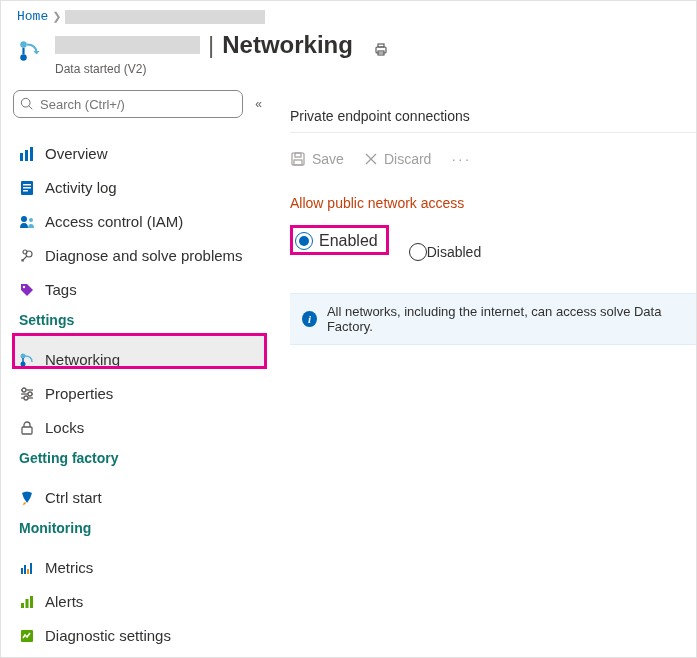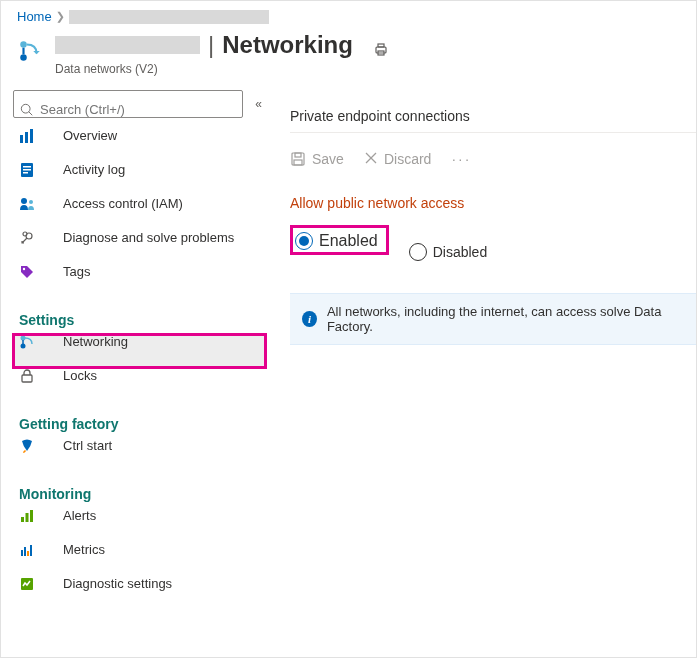--- a/index.html
+++ b/index.html
@@ -1,61 +1,61 @@
 <!DOCTYPE html>
 <html><head>
   <meta charset="utf-8">
   <style>
     * { box-sizing: border-box; margin: 0; padding: 0; font-family: "Segoe UI", Arial, sans-serif; }
     body { width: 697px; height: 658px; background: #fff; color: #323130; overflow: hidden; border: 1px solid #e1e1e1; position: relative; }
-    a { text-decoration: none; }
+    a { text-decoration: none; font-family: Liberation Mono, monospace; }
 
     .breadcrumb { padding: 8px 16px 4px; font-size: 13px; display: flex; align-items: center; gap: 4px; }
     .breadcrumb a { color: #0067b8; }
     .breadcrumb .sep { color: #999; font-size: 11px; }
     .breadcrumb .redact { display: inline-block; width: 200px; height: 14px; background: #d9d9d9; }
 
     .header { display: flex; align-items: flex-start; padding: 0 16px 8px 16px; gap: 12px; }
     .header .res-icon { width: 26px; height: 26px; margin-top: 10px; }
     .header .title-wrap { display: flex; flex-direction: column; }
     .header .title-line { display: flex; align-items: center; gap: 8px; }
     .header .title-line .redact { display: inline-block; width: 145px; height: 18px; background: #d9d9d9; }
     .header .title-line .bar { color: #605e5c; font-size: 24px; font-weight: 400; }
     .header .title-line .page-title { font-size: 24px; font-weight: 550; color: #323130; }
     .header .sub { font-size: 12px; color: #605e5c; margin-top: 0px; }
     .header .print-icon { margin-left: 12px; margin-top: 14px; color: #605e5c; cursor: pointer; }
 
     .content { display: flex; }
 
     .sidebar { width: 265px; padding: 6px 0 0 12px; }
     .search-row { display: flex; align-items: center; gap: 8px; }
-    .search-box { flex: 1; display: flex; align-items: flex-end; border: 1px solid #8a8886; border-radius: 2px; height: 28px; padding: 0 6px; }
+    .search-box { flex: 1; display: flex; align-items: center; border: 1px solid #8a8886; border-radius: 7px; height: 28px; padding: 0 6px; }
     .search-box svg { flex-shrink: 0; }
     .search-box input { border: none; outline: none; width: 100%; font-size: 13px; padding-left: 6px; color: #323130; }
     .collapse-btn { color: #605e5c; font-size: 12px; cursor: pointer; padding: 4px; }
 
     .nav { margin-top: 10px; }
-    .nav-item { display: flex; align-items: flex-start; height: 34px; padding-left: 6px; gap: 28px; font-size: 13px; cursor: pointer; }
+    .nav-item { display: flex; align-items: flex-end; height: 34px; padding-left: 6px; gap: 10px; font-size: 15px; cursor: pointer; }
     .nav-item.selected { background: #ededed; }
     .nav-item .ico { width: 16px; height: 16px; display: flex; align-items: center; justify-content: center; }
     .nav-section { font-size: 14px; font-weight: 600; padding: 14px 0 6px 6px; color: #0f766e; }
     .highlight-red { outline: 3px solid #e3008c; outline-offset: -2px; }
 
     .main { flex: 1; padding: 24px 0 0 24px; }
     .tabs { display: flex; gap: 28px; font-size: 14px; border-bottom: 1px solid #edebe9; }
     .tab { padding-bottom: 8px; cursor: pointer; color: #323130; }
     .tab.active { color: #323130; font-weight: 600; border-bottom: 3px solid #0067b8; margin-bottom: -1px; }
 
     .toolbar { display: flex; align-items: center; gap: 20px; margin-top: 18px; color: #a19f9d; font-size: 14px; }
-    .toolbar .tbtn { display: flex; gap: 6px; cursor: pointer; }
+    .toolbar .tbtn { display: flex; align-items: center; gap: 6px; cursor: pointer; }
     .toolbar .more { letter-spacing: 2px; }
 
     .section-label { margin-top: 28px; font-size: 14px; color: #c2410c; }
     .radio-row { display: flex; align-items: center; gap: 20px; margin-top: 8px; }
-    .radio-opt { display: flex; align-items: center; gap: 6px; font-size: 14px; margin-top: 24px; }
+    .radio-opt { display: flex; align-items: center; font-size: 14px; margin-top: 24px; }
     .radio { width: 18px; height: 18px; border: 1px solid #323130; border-radius: 50%; display: flex; align-items: center; justify-content: center; cursor: pointer; }
     .radio.checked { border-color: #0067b8; }
     .radio.checked::after { content: ""; width: 10px; height: 10px; background: #0067b8; border-radius: 50%; }
     .radio-highlight { border: 3px solid #e3008c; padding: 4px 8px 2px 2px; display: inline-flex; align-items: center; gap: 6px; }
 
     .info-banner { margin-top: 32px; background: #eff6fc; padding: 10px 12px; font-size: 13px; display: flex; align-items: center; gap: 10px; border-top: 1px solid #deecf9; border-bottom: 1px solid #deecf9; }
     .info-banner .info-ico { width: 16px; height: 16px; border-radius: 50%; background: #0067b8; color: #fff; display: flex; align-items: center; justify-content: center; font-size: 11px; font-weight: bold; font-style: italic; font-family: Georgia, serif; }
   </style>
 </head>
 <body>
@@ -82,21 +82,21 @@
       <span class="bar">|</span>
       <span class="page-title">Networking</span>
       <span class="print-icon">
         <svg width="16" height="16" viewBox="0 0 16 16" fill="none" stroke="#605e5c" stroke-width="1.2">
             <rect x="3" y="5" width="10" height="6" rx="1"></rect>
             <rect x="5" y="2" width="6" height="3"></rect>
             <rect x="5" y="9" width="6" height="4"></rect>
           </svg>
       </span>
     </div>
-    <div class="sub">Data networks (V2)</div>
+    <div class="sub">Data started (V2)</div>
   </div>
 </div>
 
 <div class="content">
   <aside class="sidebar">
     <div class="search-row">
       <div class="search-box">
         <svg width="14" height="14" viewBox="0 0 16 16">
             <circle cx="6.5" cy="6.5" r="5" stroke="#605e5c" fill="none" stroke-width="1"></circle>
             <line x1="10" y1="10" x2="14" y2="14" stroke="#605e5c" stroke-width="1"></line>
@@ -167,59 +167,72 @@
               <circle cx="4" cy="12" r="2.5" fill="#0067b8"></circle>
               <path d="M4 6 V10" stroke="#0067b8" stroke-width="1.5"></path>
               <path d="M6 4 Q13 4 13 10" stroke="#59b4d9" stroke-width="1.5" fill="none"></path>
             </svg>
           </span>
         <span>Networking</span>
       </div>
       <div class="nav-item">
         <span class="ico">
             <svg width="16" height="16" viewBox="0 0 16 16" fill="none" stroke="#605e5c" stroke-width="1.3">
+              <line x1="2" y1="4" x2="14" y2="4"></line>
+              <circle cx="5" cy="4" r="2" fill="#fff"></circle>
+              <line x1="2" y1="8" x2="14" y2="8"></line>
+              <circle cx="11" cy="8" r="2" fill="#fff"></circle>
+              <line x1="2" y1="12" x2="14" y2="12"></line>
+              <circle cx="7" cy="12" r="2" fill="#fff"></circle>
+            </svg>
+          </span>
+        <span>Properties</span>
+      </div>
+      <div class="nav-item">
+        <span class="ico">
+            <svg width="16" height="16" viewBox="0 0 16 16" fill="none" stroke="#605e5c" stroke-width="1.3">
               <rect x="3" y="7" width="10" height="7" rx="1"></rect>
               <path d="M5 7 V5 a3 3 0 0 1 6 0 V7"></path>
             </svg>
           </span>
         <span>Locks</span>
       </div>
 
       <div class="nav-section">Getting factory</div>
       <div class="nav-item">
         <span class="ico">
             <svg width="16" height="16" viewBox="0 0 16 16">
               <path d="M3 3 Q8 0 13 3 Q12 8 8 13 Q4 8 3 3 Z" fill="#0067b8"></path>
               <path d="M6 12 Q4 13 4 15 Q6 15 7 13" fill="#ff8c00"></path>
             </svg>
           </span>
         <span>Ctrl start</span>
       </div>
 
       <div class="nav-section">Monitoring</div>
-      <div class="nav-item">
-        <span class="ico">
-            <svg width="16" height="16" viewBox="0 0 16 16">
-              <rect x="2" y="9" width="3" height="5" fill="#57a300"></rect>
-              <rect x="6.5" y="5" width="3" height="9" fill="#57a300"></rect>
-              <rect x="11" y="2" width="3" height="12" fill="#57a300"></rect>
-            </svg>
-          </span>
-        <span>Alerts</span>
-      </div>
       <div class="nav-item">
         <span class="ico">
             <svg width="16" height="16" viewBox="0 0 16 16">
               <rect x="2" y="8" width="2" height="6" fill="#0067b8"></rect>
               <rect x="5" y="5" width="2" height="9" fill="#0067b8"></rect>
               <rect x="8" y="9" width="2" height="5" fill="#ff8c00"></rect>
               <rect x="11" y="3" width="2" height="11" fill="#0067b8"></rect>
             </svg>
           </span>
         <span>Metrics</span>
+      </div>
+      <div class="nav-item">
+        <span class="ico">
+            <svg width="16" height="16" viewBox="0 0 16 16">
+              <rect x="2" y="9" width="3" height="5" fill="#57a300"></rect>
+              <rect x="6.5" y="5" width="3" height="9" fill="#57a300"></rect>
+              <rect x="11" y="2" width="3" height="12" fill="#57a300"></rect>
+            </svg>
+          </span>
+        <span>Alerts</span>
       </div>
       <div class="nav-item">
         <span class="ico">
             <svg width="16" height="16" viewBox="0 0 16 16">
               <rect x="2" y="2" width="12" height="12" rx="1" fill="#57a300"></rect>
               <path d="M4 10 L6 7 L8 9 L11 5" stroke="#fff" stroke-width="1.5" fill="none"></path>
             </svg>
           </span>
         <span>Diagnostic settings</span>
       </div>

